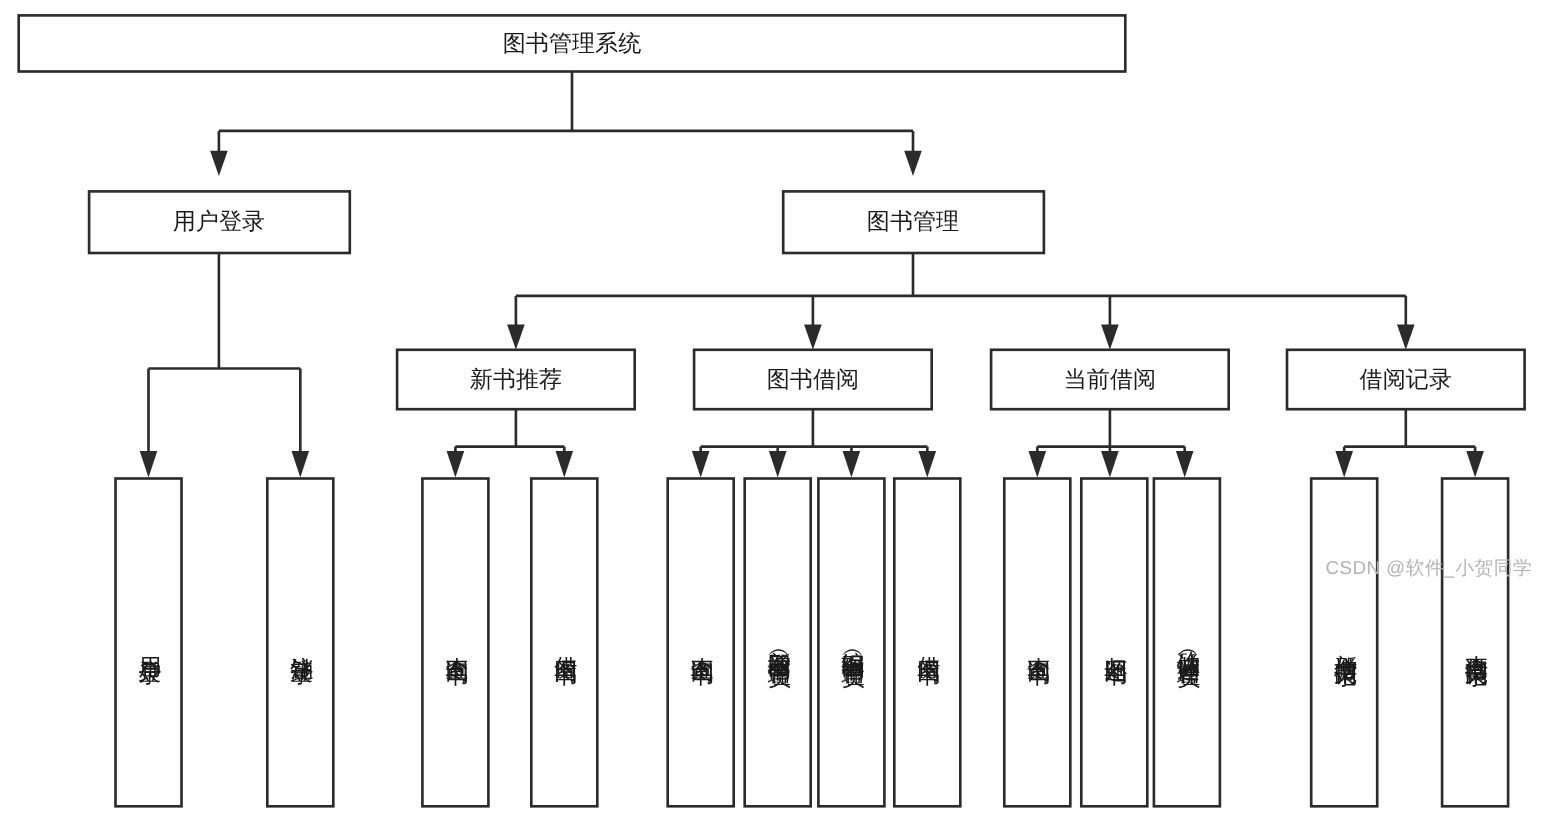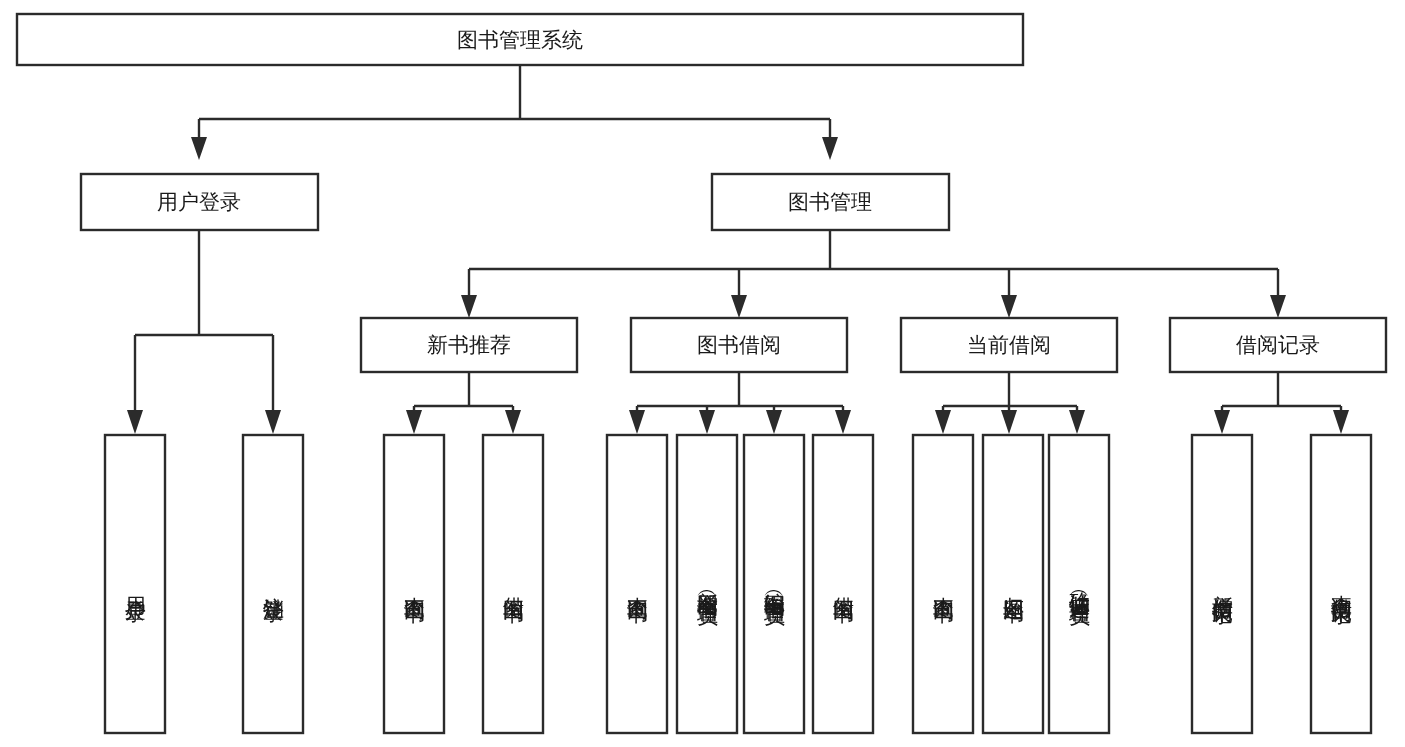--- a/index.html
+++ b/index.html
@@ -220,14 +220,15 @@
   <div class="node-label-v" style="left:744px; top:440px; width:60px; height:288px;">编辑图书（管理员）</div>
   <div class="node-label-v" style="left:813px; top:435px; width:60px; height:298px;">借阅图书</div>
 
   <div class="node-label-v" style="left:913px; top:435px; width:60px; height:298px;">查询图书</div>
   <div class="node-label-v" style="left:983px; top:435px; width:60px; height:298px;">归还图书</div>
   <div class="node-label-v" style="left:1049px; top:440px; width:60px; height:288px;">确认归还（管理员）</div>
 
   <div class="node-label-v" style="left:1192px; top:435px; width:60px; height:298px;">新增借阅记录</div>
   <div class="node-label-v" style="left:1311px; top:435px; width:60px; height:298px;">查询借阅记录</div>
 
+  <div class="watermark">CSDN @软件_小贺同学</div>
 
 </div>
 
 </body></html>

